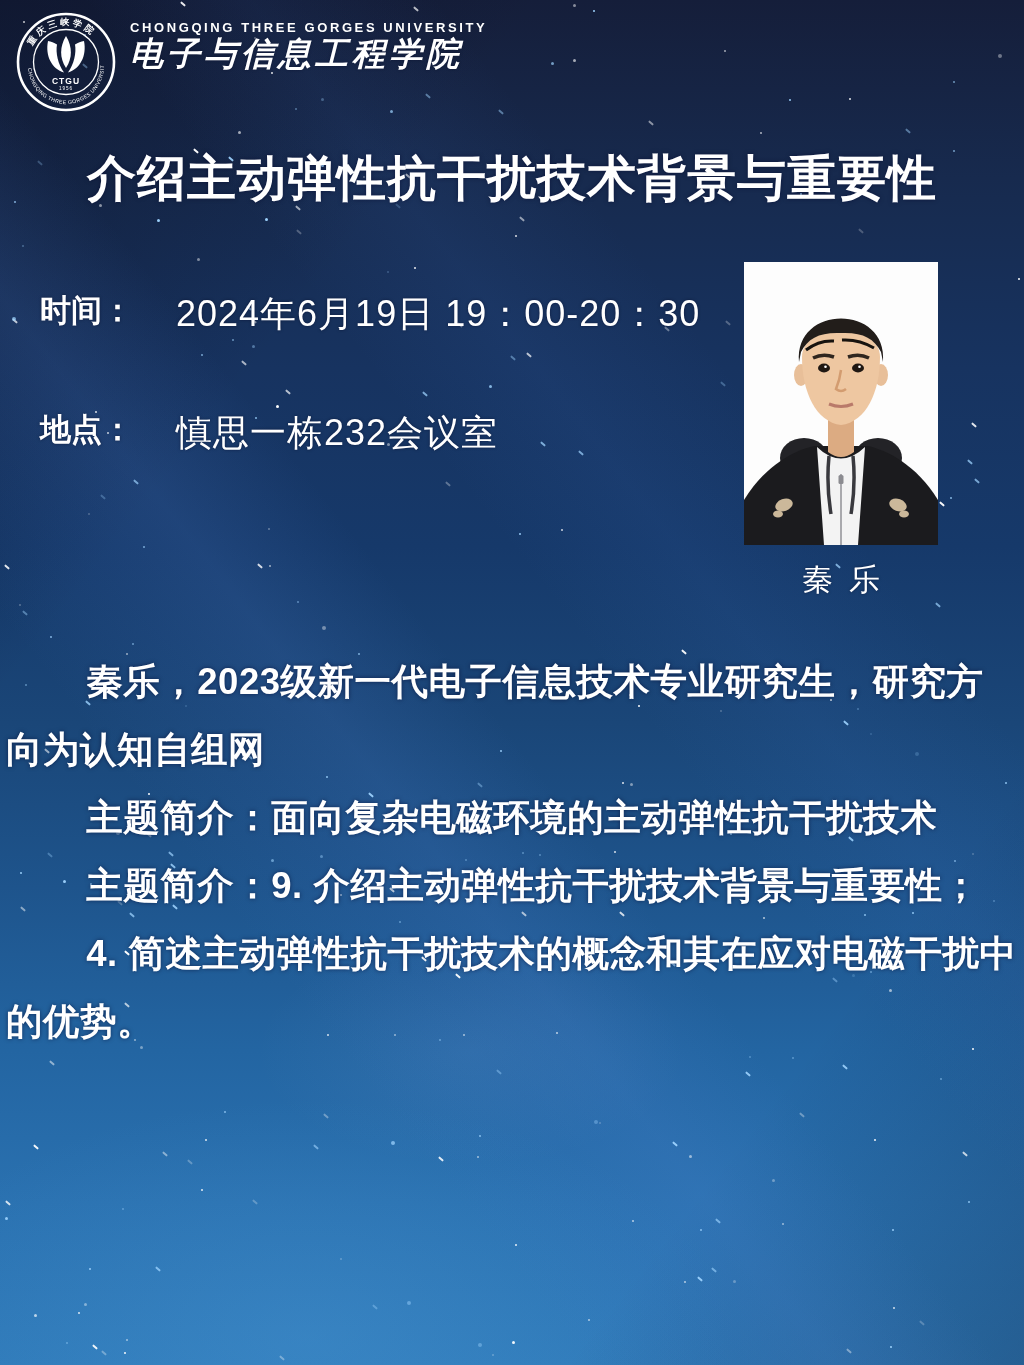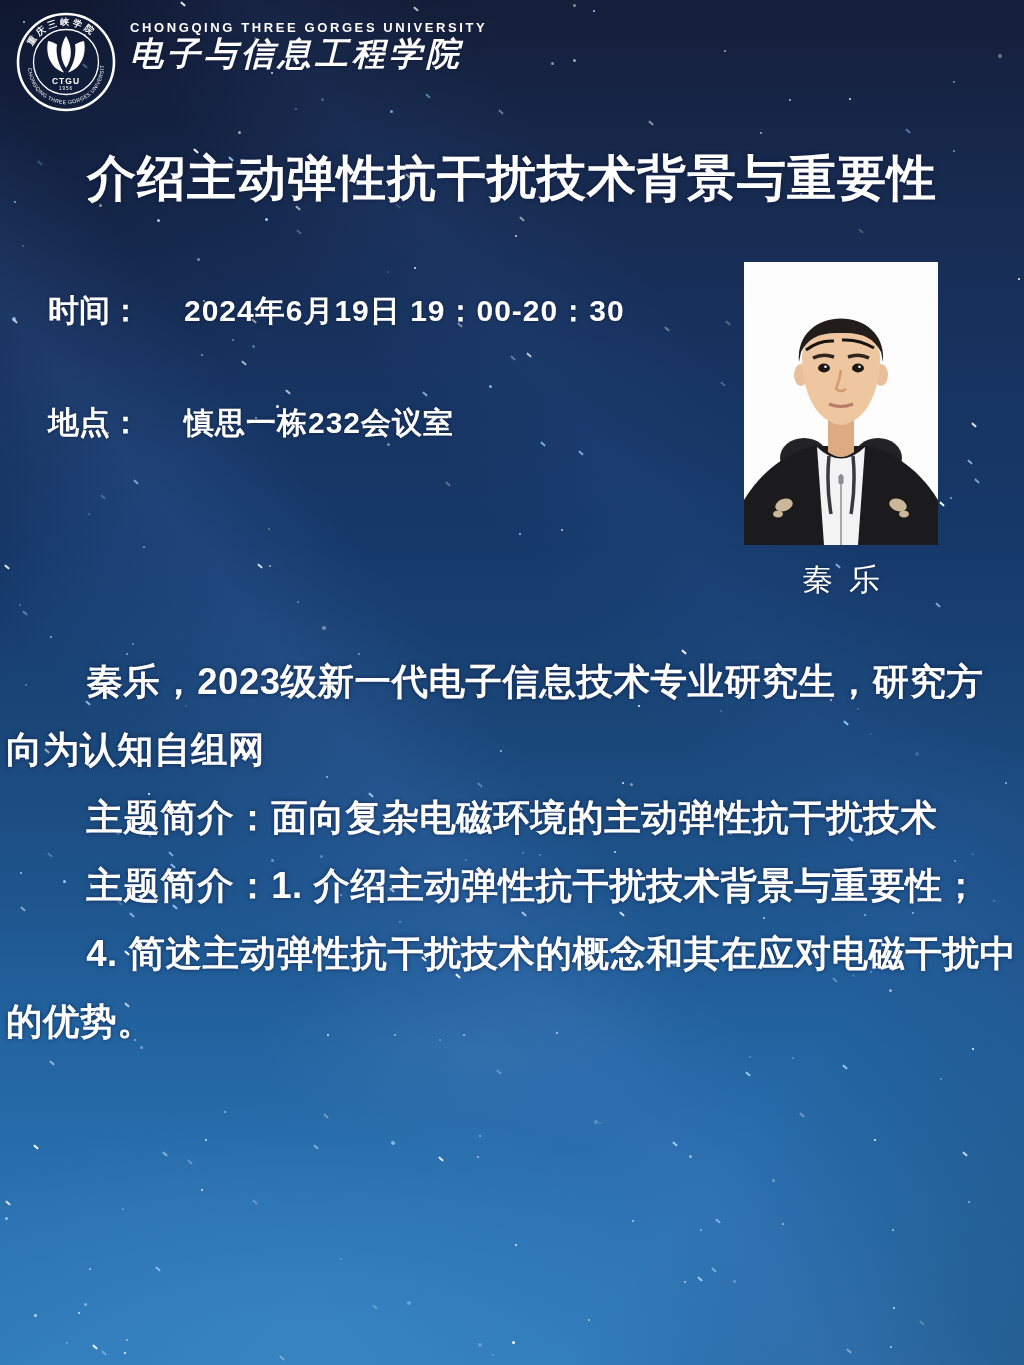--- a/index.html
+++ b/index.html
@@ -41,23 +41,23 @@
 
   
   .title{
     position:absolute;top:146px;left:0;width:1024px;margin:0;text-align:center;
     font-size:49px;font-weight:900;letter-spacing:1px;line-height:64px;
     text-shadow:0 0 4px rgba(0,0,40,.5);
   }
 
   
   .info{position:absolute;top:290px;left:40px;}
-  .info-row{display:flex;align-items:flex-end;margin-bottom:70px;white-space:nowrap;margin-left:8px;}
+  .info-row{display:flex;align-items:flex-start;margin-bottom:70px;white-space:nowrap;}
   .info-label{font-size:31px;font-weight:900;width:136px;flex:0 0 auto;text-shadow:0 0 3px rgba(0,0,30,.5);}
-  .info-value{font-size:30px;font-weight:700;letter-spacing:1px;text-shadow:0 0 3px rgba(0,0,30,.5);}
+  .info-value{font-size:36px;font-weight:400;letter-spacing:1px;text-shadow:0 0 3px rgba(0,0,30,.5);}
 
   
   .speaker{position:absolute;top:262px;left:744px;margin:0;width:194px;}
   .photo{width:194px;height:283px;background:#fff;overflow:hidden;}
   .photo svg{display:block;}
   .speaker-caption{
     display:block;margin-top:14px;text-align:center;
     font-family:"Liberation Serif",serif;font-size:31px;letter-spacing:16px;
     padding-left:16px; 
     text-shadow:0 0 3px rgba(0,0,30,.5);
@@ -429,16 +429,16 @@
 
         <path d="M85 142 Q97 147 109 142" stroke="#b97a6a" stroke-width="3" fill="none"></path>
       </svg>
     </div>
     <figcaption class="speaker-caption">秦乐</figcaption>
   </figure>
 
   <section class="bodytext">
     <p>秦乐，2023级新一代电子信息技术专业研究生，研究方向为认知自组网</p>
     <p>主题简介：面向复杂电磁环境的主动弹性抗干扰技术</p>
-    <p>主题简介：1. 介绍主动弹性抗干扰技术背景与重要性；</p>
+    <p>主题简介：9. 介绍主动弹性抗干扰技术背景与重要性；</p>
     <p>4. 简述主动弹性抗干扰技术的概念和其在应对电磁干扰中的优势。</p>
   </section>
 </div>
 
 </body></html>

